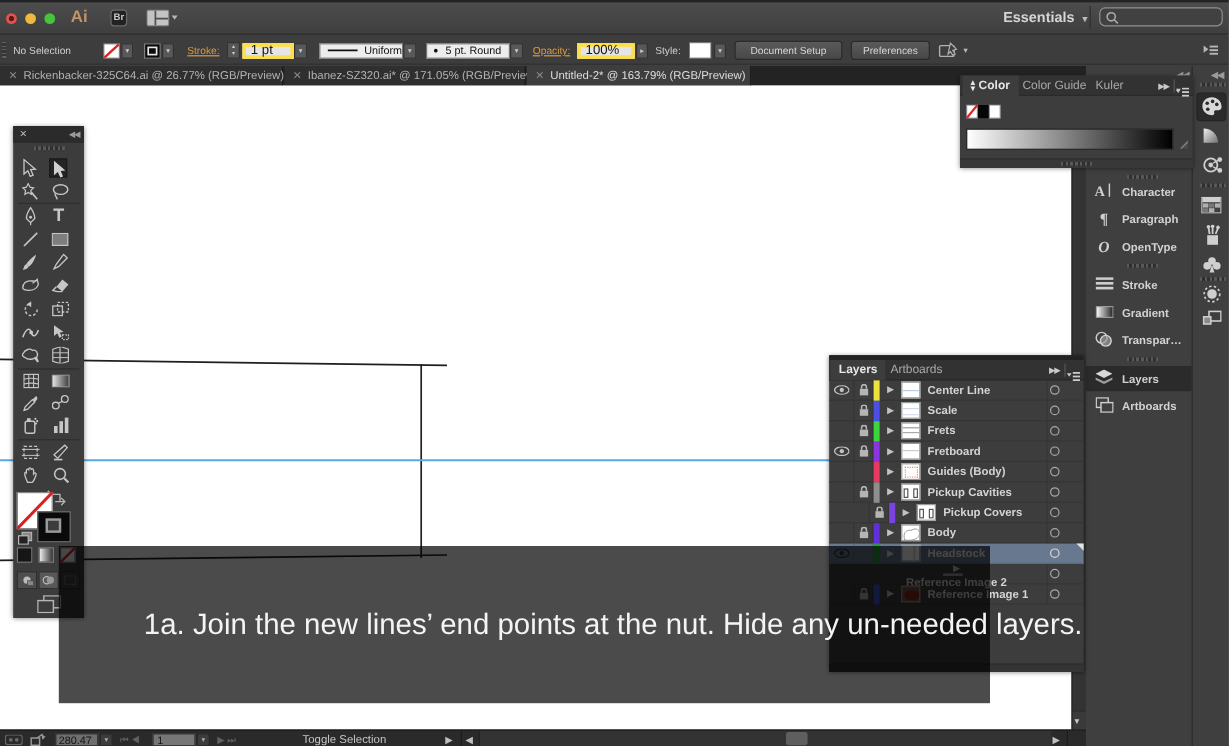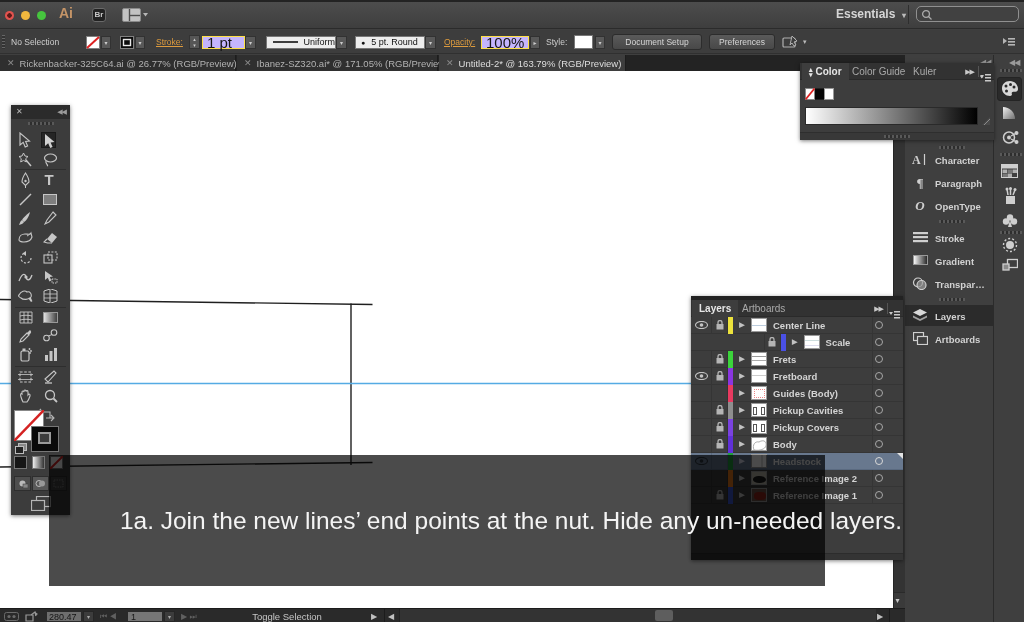--- a/index.html
+++ b/index.html
@@ -18,21 +18,21 @@
     text-align:center; line-height:12px; }
     #essentials { position:absolute; left:836px; top:7px; font-size:12px; font-weight:bold; color:#d6d6d6; }
   #search { position:absolute; left:916px; top:6px; width:103px; height:16px; background:#414141;
     border:1px solid #909090; border-radius:5px; }
 
   
   #controlbar { left:0; top:30px; width:1024px; height:24px; background:#3d3d3d;
     border-bottom:1px solid #303030; color:#c9c9c9; font-size:8.5px; }
   .cb { position:absolute; top:0; height:24px; display:flex; align-items:center; }
   .orange { color:#dd9b3e; text-decoration:underline; font-size:8.5px; }
-  .lightbox { background:#c4b5fd; border:1px solid #fde047; color:#161616; font-size:15px; }
+  .lightbox { background:#e5e5e5; border:3px solid #fde047; color:#161616; font-size:11px; }
   .whitebox { background:#ededed; border:1px solid #777; color:#111; font-size:9px; }
   .dropbtn { background:#585858; border:1px solid #323232; color:#ccc; }
 
   
   #tabbar { left:0; top:55px; width:905px; height:16px; background:#232323; }
   .dtab { position:absolute; top:0; height:16px; font-size:9.5px; color:#b2b2b2;
     background:#2f2f2f; border-right:1px solid #1d1d1d; display:flex; align-items:center; white-space:nowrap; }
   .dtab .x { color:#8a8a8a; margin:0 5px 0 7px; font-size:9px; }
   .dtab.active { background:#3e3e3e; color:#dedede; }
 
@@ -341,21 +341,21 @@
         </svg>
       </div><div class="cl">
         <svg width="8" height="10">
           <rect x="0.5" y="4" width="7" height="5.5" fill="#b5b5b5"></rect>
           <path d="M2 4 V2.5 A2 2 0 0 1 6 2.5 V4" fill="none" stroke="#b5b5b5" stroke-width="1.3"></path>
         </svg>
       </div><div class="cbar" style="background:#ece23c;"></div><div class="carr">▶</div><div class="cth">
         <div style="position:absolute;left:0;top:6px;width:16px;height:1px;background:#bcd;"></div>
       </div>Center Line<div class="circ"></div></div>
 
-  <div class="lrow" style="top:38px;justify-content:center;"><div class="ce"></div><div class="cl">
+  <div class="lrow" style="top:38px;"><div class="ce"></div><div class="cl">
         <svg width="8" height="10">
           <rect x="0.5" y="4" width="7" height="5.5" fill="#b5b5b5"></rect>
           <path d="M2 4 V2.5 A2 2 0 0 1 6 2.5 V4" fill="none" stroke="#b5b5b5" stroke-width="1.3"></path>
         </svg>
       </div><div class="cbar" style="background:#4a50e4;"></div><div class="carr">▶</div><div class="cth">
         <div style="position:absolute;left:0;top:4px;width:16px;height:1px;background:#cdd;"></div>
         <div style="position:absolute;left:0;top:9px;width:16px;height:1px;background:#dde;"></div>
       </div>Scale<div class="circ"></div></div>
 
   <div class="lrow" style="top:72px;"><div class="ce">
@@ -389,21 +389,21 @@
   <div class="lrow" style="top:106px;"><div class="ce"></div><div class="cl">
         <svg width="8" height="10">
           <rect x="0.5" y="4" width="7" height="5.5" fill="#b5b5b5"></rect>
           <path d="M2 4 V2.5 A2 2 0 0 1 6 2.5 V4" fill="none" stroke="#b5b5b5" stroke-width="1.3"></path>
         </svg>
       </div><div class="cbar" style="background:#8e8e8e;"></div><div class="carr">▶</div><div class="cth">
         <div style="position:absolute;left:1px;top:3px;width:4px;height:8px;border:1px solid #555;"></div>
         <div style="position:absolute;left:9px;top:3px;width:4px;height:8px;border:1px solid #555;"></div>
       </div>Pickup Cavities<div class="circ"></div></div>
 
-  <div class="lrow" style="top:123px;"><div class="ce"></div><div class="cl">
+  <div class="lrow" style="top:123px;padding-left:13px;"><div class="ce"></div><div class="cl">
         <svg width="8" height="10">
           <rect x="0.5" y="4" width="7" height="5.5" fill="#b5b5b5"></rect>
           <path d="M2 4 V2.5 A2 2 0 0 1 6 2.5 V4" fill="none" stroke="#b5b5b5" stroke-width="1.3"></path>
         </svg>
       </div><div class="cbar" style="background:#7a42e0;"></div><div class="carr">▶</div><div class="cth">
         <div style="position:absolute;left:1px;top:3px;width:4px;height:8px;border:1px solid #555;"></div>
         <div style="position:absolute;left:9px;top:3px;width:4px;height:8px;border:1px solid #555;"></div>
       </div>Pickup Covers<div class="circ"></div></div>
 
   <div class="lrow" style="top:140px;"><div class="ce"></div><div class="cl">
@@ -426,21 +426,21 @@
       <div class="cbar" style="background:#1f9e3a;"></div>
       <div class="carr" style="color:#dde;">▶</div>
       <div class="cth">
         <div style="position:absolute;left:9px;top:0;width:2px;height:14px;background:#dcdcdc;"></div>
       </div>
       <span style="color:#f0f0f0;">Headstock</span>
       <div class="circ" style="border-color:#d8d8d8;"></div>
       <div style="position:absolute;right:0;top:0;width:0;height:0;border-left:6px solid transparent;border-top:6px solid #e4e4e4;"></div>
     </div>
 
-  <div class="lrow" style="top:174px;"><div class="ce"></div><div class="cl"></div><div class="cbar" style="background:#e87818;"></div><div class="carr">▶</div><div class="cth" style="background:#b8b4a8;">
+  <div class="lrow" style="top:174px;flex-direction:column;"><div class="ce"></div><div class="cl"></div><div class="cbar" style="background:#e87818;"></div><div class="carr">▶</div><div class="cth" style="background:#b8b4a8;">
         <div style="position:absolute;left:1px;top:4px;width:13px;height:7px;background:#1c1c1c;border-radius:45% 55% 50% 50%;"></div>
       </div>Reference Image 2<div class="circ"></div></div>
 
   <div class="lrow" style="top:191px;"><div class="ce"></div><div class="cl">
         <svg width="8" height="10">
           <rect x="0.5" y="4" width="7" height="5.5" fill="#b5b5b5"></rect>
           <path d="M2 4 V2.5 A2 2 0 0 1 6 2.5 V4" fill="none" stroke="#b5b5b5" stroke-width="1.3"></path>
         </svg>
       </div><div class="cbar" style="background:#3a55d0;"></div><div class="carr">▶</div><div class="cth" style="background:#6a5448;">
         <div style="position:absolute;left:2px;top:3px;width:12px;height:8px;background:#8e2418;border-radius:40%;"></div>

